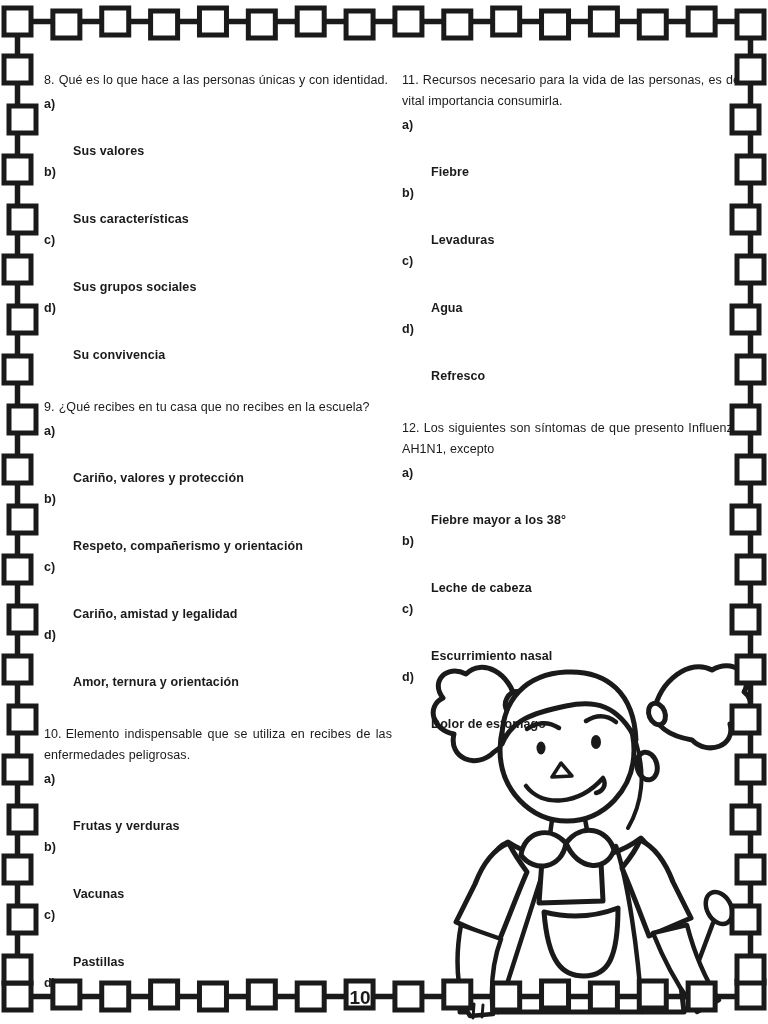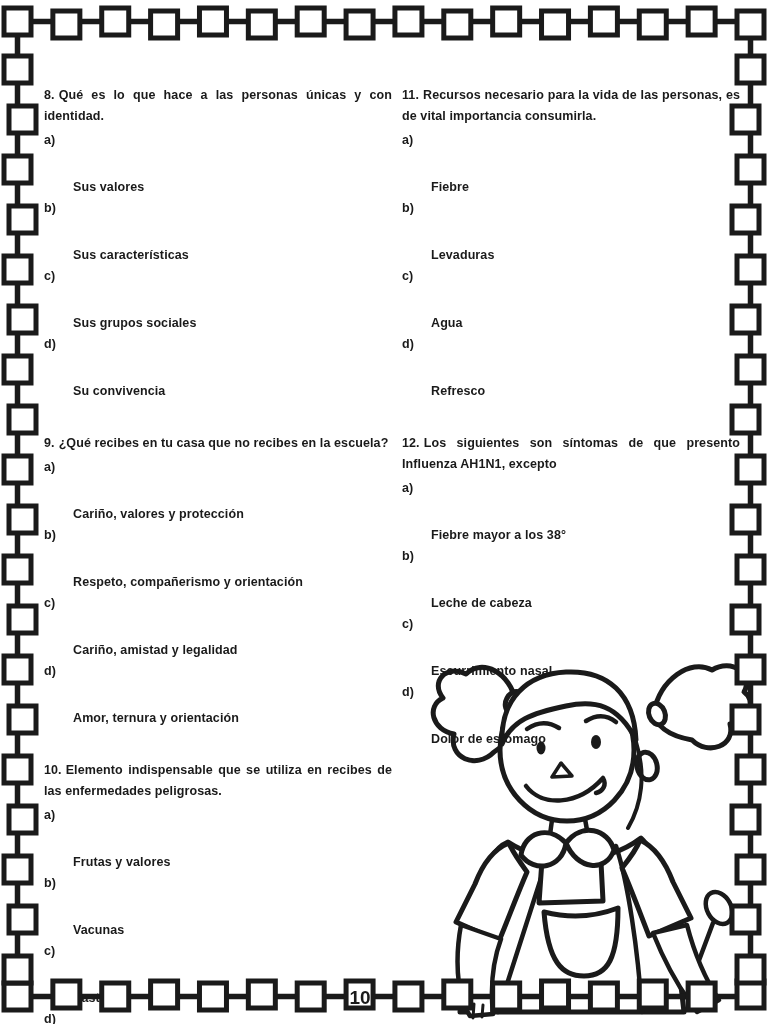--- a/index.html
+++ b/index.html
@@ -15,23 +15,23 @@
   svg.layer { position:absolute; left:0; top:0; width:768px; height:1024px; }
   .girl-layer   { z-index:1; }
   .content      { position:absolute; z-index:2; top:70px; }
   .border-layer { z-index:3; pointer-events:none; }
 
   .col-left  { left:44px;  width:348px; }
   .col-right { left:402px; width:338px; }
 
   .question { margin:0 0 31px 0; }
   .q-text {
-    margin:15px 0 3px 0;
+    margin:0 0 3px 0;
     font-size:12.5px;
-    font-weight:bold;
+    font-weight:normal;
     line-height:21px;
     text-align:justify;
     letter-spacing:0.1px;
   }
   .q-num { margin-right:4px; }
   .option {
     display:flex;
     font-size:12.5px;
     font-weight:bold;
     line-height:21px;
@@ -133,21 +133,21 @@
       <div class="option">
           <span class="opt-letter">d)</span>
           <span class="opt-text">Amor, ternura y  orientación</span>
         </div>
     </section>
 
     <section class="question">
       <p class="q-text"><span class="q-num">10.</span><span>Elemento indispensable que se utiliza en recibes de las enfermedades peligrosas.</span></p>
       <div class="option">
           <span class="opt-letter">a)</span>
-          <span class="opt-text">Frutas y valores</span>
+          <span class="opt-text">Frutas y verduras</span>
         </div>
       <div class="option">
           <span class="opt-letter">b)</span>
           <span class="opt-text">Vacunas</span>
         </div>
       <div class="option">
           <span class="opt-letter">c)</span>
           <span class="opt-text">Pastillas</span>
         </div>
       <div class="option">

